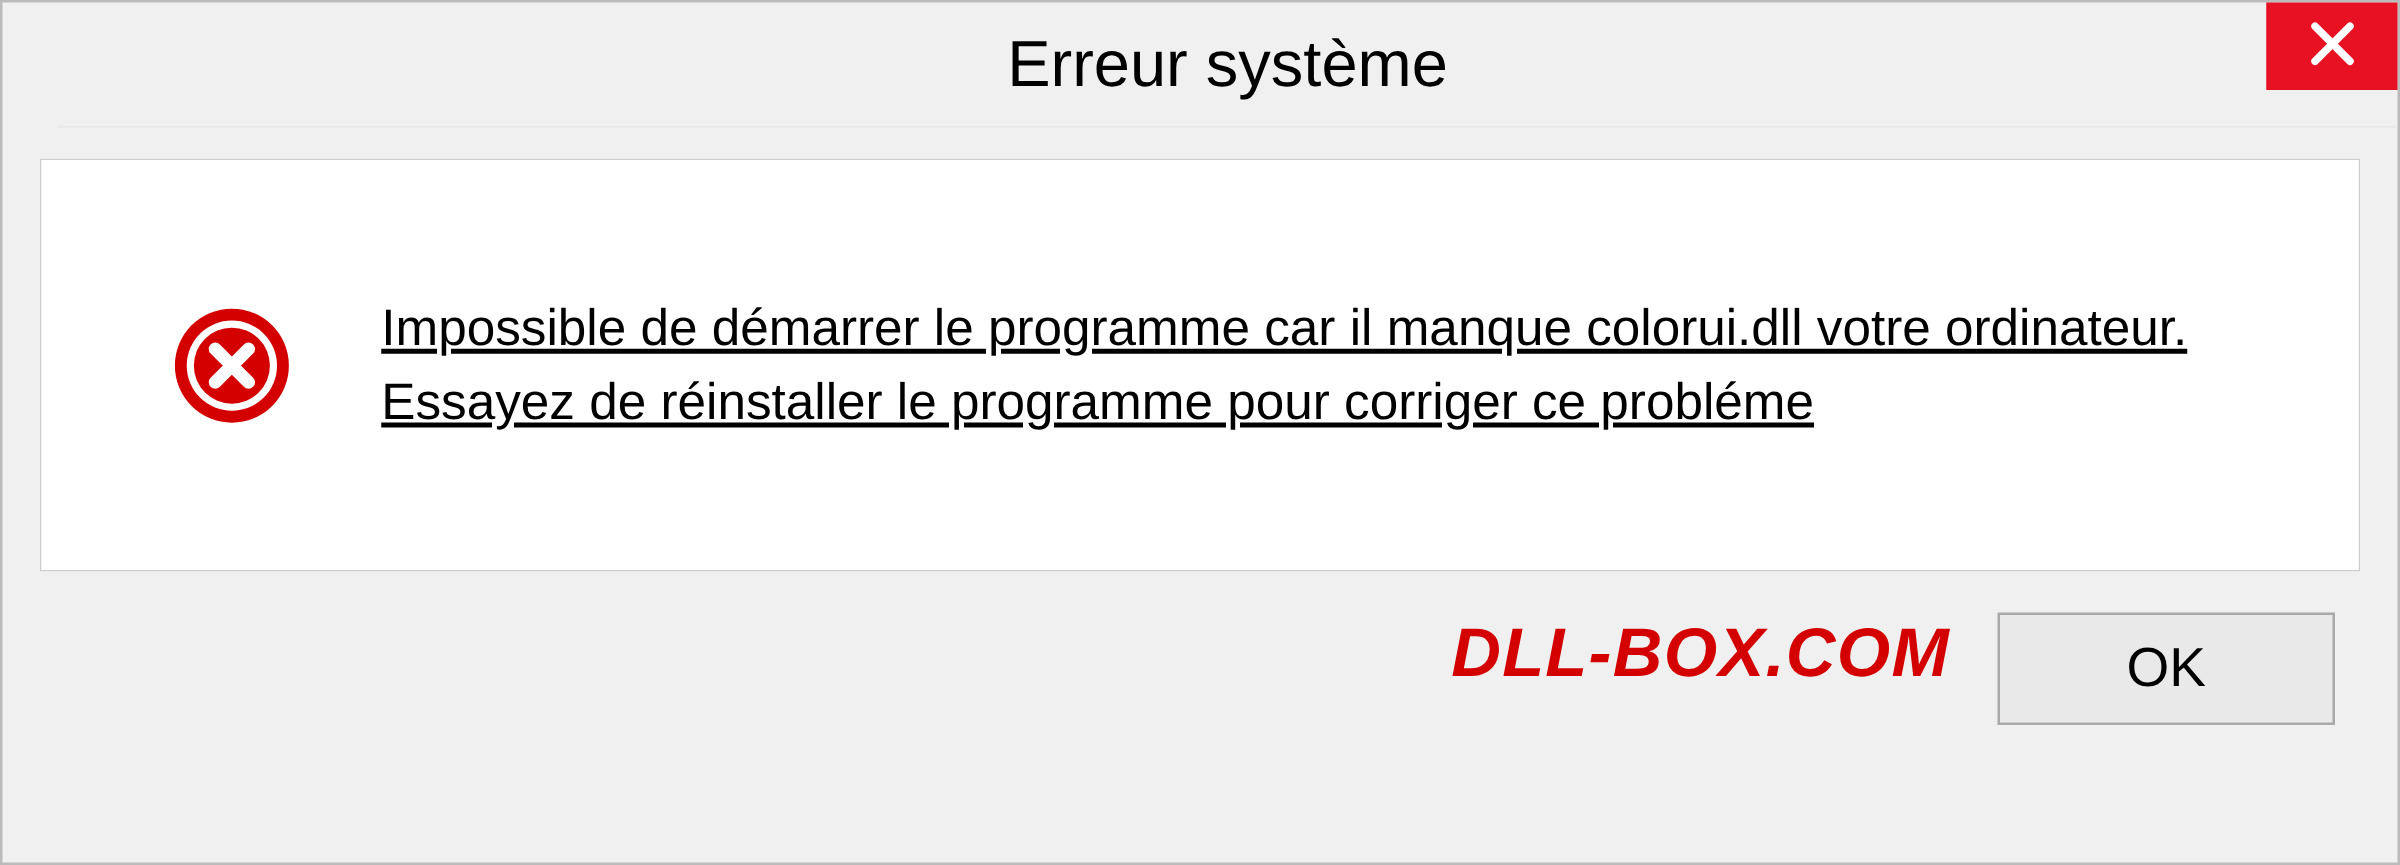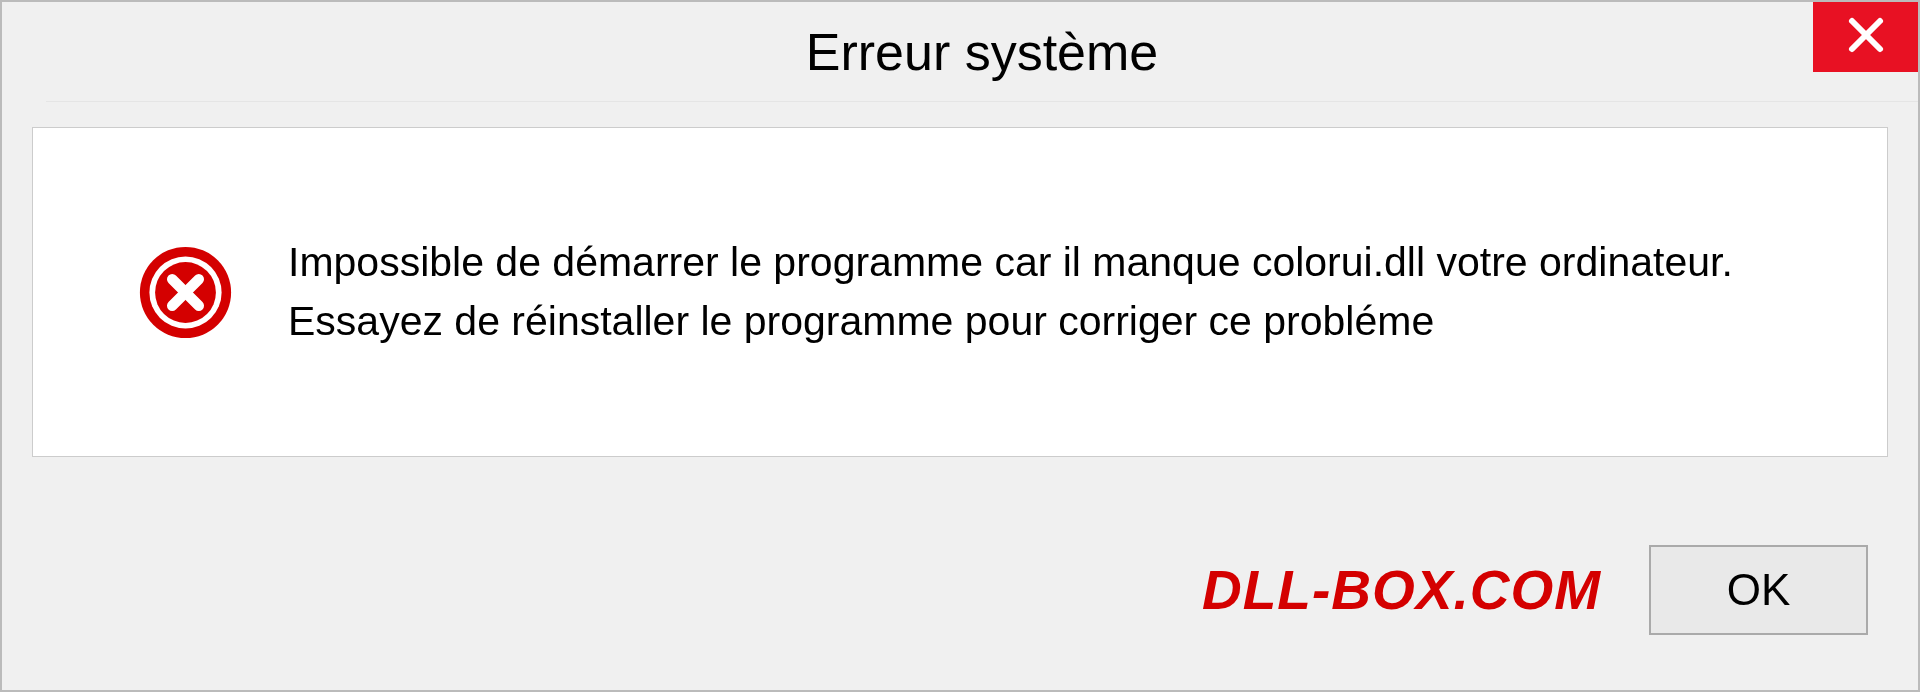--- a/index.html
+++ b/index.html
@@ -54,21 +54,22 @@
       height: 40px;
     }
     .inner-panel {
       margin: 25px 30px 30px 30px;
       background: #ffffff;
       border: 1px solid #ccc;
       height: 330px;
       display: flex;
       align-items: center;
       padding: 0 80px 0 105px;
-      gap: 55px;
+      gap: 72px;
+      text-decoration: underline;
     }
     .error-icon {
       flex-shrink: 0;
       width: 95px;
       height: 95px;
     }
     .error-icon svg {
       width: 95px;
       height: 95px;
     }
@@ -78,35 +79,34 @@
       line-height: 1.45;
       font-weight: 400;
     }
     .footer {
       position: absolute;
       bottom: 0;
       left: 0;
       right: 0;
       height: 200px;
       display: flex;
-      align-items: center;
       justify-content: flex-end;
       padding-right: 50px;
-      gap: 48px;
+      gap: 38px;
     }
     .watermark {
       font-size: 55px;
       font-weight: 900;
       color: #d40000;
       letter-spacing: 1px;
       font-style: italic;
       font-family: Arial, sans-serif;
     }
     .ok-btn {
-      width: 219px;
+      width: 270px;
       height: 90px;
       background: #e9e9e9;
       border: 2px solid #aaa;
       font-size: 44px;
       color: #000;
       display: flex;
       align-items: center;
       justify-content: center;
       cursor: pointer;
     }

